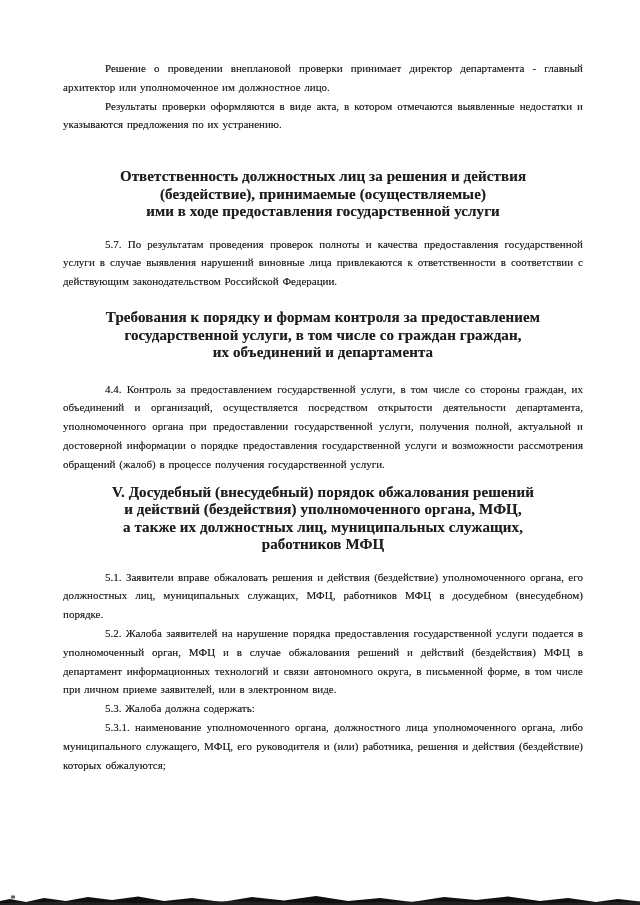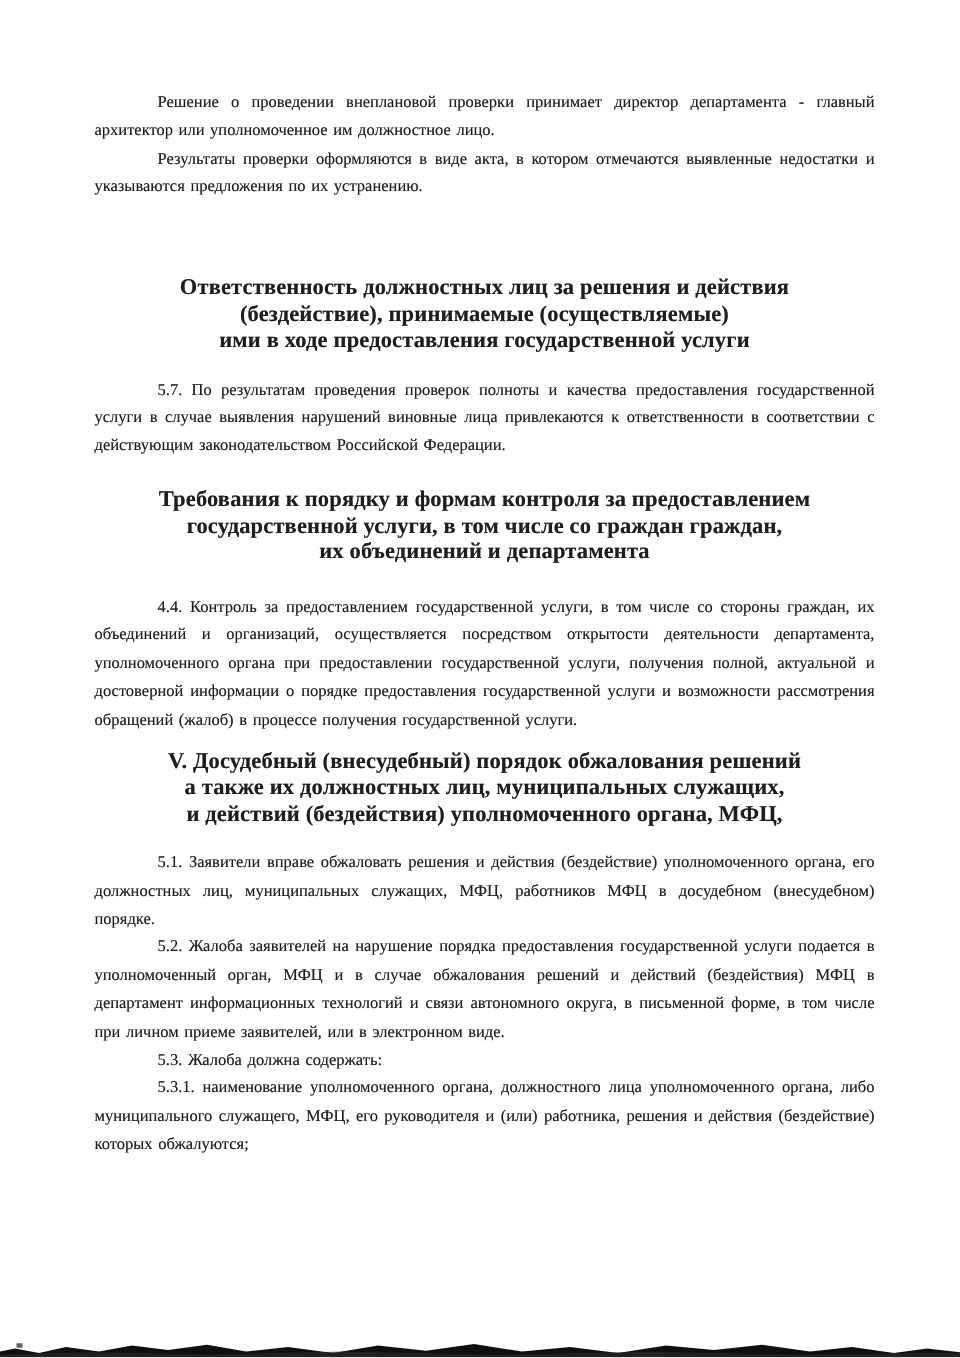--- a/index.html
+++ b/index.html
@@ -34,21 +34,21 @@
     word-spacing: 1px;
   }
   .heading {
     font-size: 15px;
     font-weight: bold;
     line-height: 17.5px;
     text-align: center;
     letter-spacing: 0.1px;
   }
   .heading .h-line { white-space: nowrap; }
-  .heading-1 { margin-top: 50px; margin-bottom: 14px; }
+  .heading-1 { margin-top: 34px; margin-bottom: 14px; }
   .heading-2 { margin-top: 18px;  margin-bottom: 18px; }
   .heading-3 { margin-top: 10px; margin-bottom: 14px; }
   .scan-band {
     position: absolute;
     left: 0;
     bottom: 0;
     width: 640px;
     height: 12px;
     display: block;
   }
@@ -74,22 +74,23 @@
     <div class="heading heading-2">
       <div class="h-line">Требования к порядку и формам контроля за предоставлением</div>
       <div class="h-line">государственной услуги, в том числе со граждан граждан,</div>
       <div class="h-line">их объединений и департамента</div>
     </div>
 
     <p class="para">4.4. Контроль за предоставлением государственной услуги, в том числе со стороны граждан, их объединений и организаций, осуществляется посредством открытости деятельности департамента, уполномоченного органа при предоставлении государственной услуги, получения полной, актуальной и достоверной информации о порядке предоставления государственной услуги и возможности рассмотрения обращений (жалоб) в процессе получения государственной услуги.</p>
 
     <div class="heading heading-3">
       <div class="h-line">V. Досудебный (внесудебный) порядок обжалования решений</div>
+      <div class="h-line">и действий (бездействия) уполномоченного органа, МФЦ,</div>
       <div class="h-line">а также их должностных лиц, муниципальных служащих,</div>
-      <div class="h-line">и действий (бездействия) уполномоченного органа, МФЦ,</div>
+      <div class="h-line">работников МФЦ</div>
     </div>
 
     <p class="para">5.1. Заявители вправе обжаловать решения и действия (бездействие) уполномоченного органа, его должностных лиц, муниципальных служащих, МФЦ, работников МФЦ в досудебном (внесудебном) порядке.</p>
 
     <p class="para">5.2. Жалоба заявителей на нарушение порядка предоставления государственной услуги подается в уполномоченный орган, МФЦ и в случае обжалования решений и действий (бездействия) МФЦ в департамент информационных технологий и связи автономного округа, в письменной форме, в том числе при личном приеме заявителей, или в электронном виде.</p>
 
     <p class="para">5.3. Жалоба должна содержать:</p>
 
     <p class="para">5.3.1. наименование уполномоченного органа, должностного лица уполномоченного органа, либо муниципального служащего, МФЦ, его руководителя и (или) работника, решения и действия (бездействие) которых обжалуются;</p>
 

